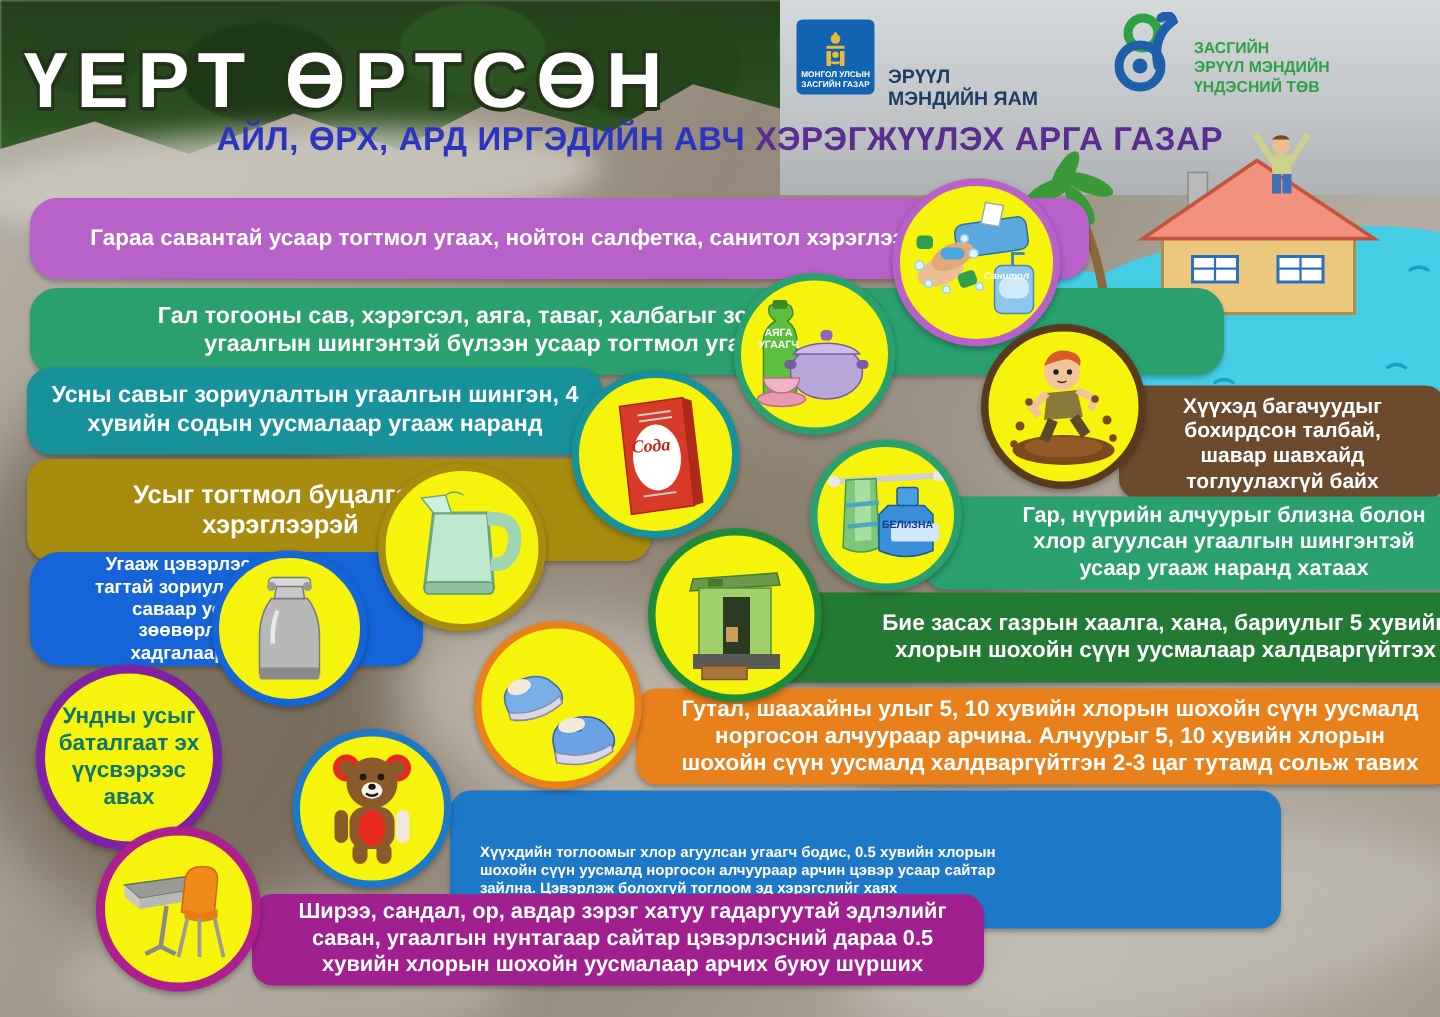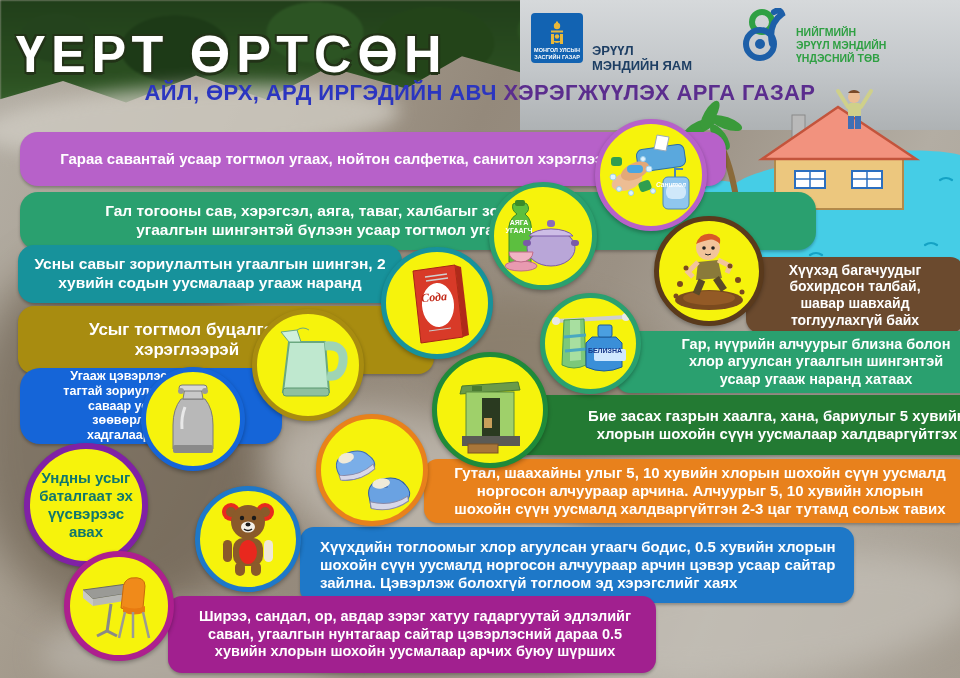--- a/index.html
+++ b/index.html
@@ -144,52 +144,52 @@
 ЗАСГИЙН ГАЗАР</div>
   </div>
   <div class="ministry">ЭРҮҮЛ
 МЭНДИЙН ЯАМ</div>
   <svg class="ncphlogo" viewBox="0 0 52 60">
     <circle cx="22" cy="14" r="10" fill="none" stroke="#2fa043" stroke-width="6"></circle>
     <circle cx="20" cy="36" r="14" fill="none" stroke="#1d5fa8" stroke-width="6"></circle>
     <circle cx="20" cy="36" r="5" fill="#1d5fa8"></circle>
     <path d="M34,4 q6,-4 8,2 q-14,10 -10,30" fill="none" stroke="#1d5fa8" stroke-width="6" stroke-linecap="round"></path>
   </svg>
-  <div class="ncphlabel">НИЙГМИЙН
+  <div class="ncphlabel">ЗАСГИЙН
 ЭРҮҮЛ МЭНДИЙН
 ҮНДЭСНИЙ ТӨВ</div>
 
   <div class="bar" style="left:20px;top:132px;width:622px;height:54px;background:#b761c9;border-radius:18px;font-size:15px;padding:0 70px 0 14px;">Гараа савантай усаар тогтмол угаах, нойтон салфетка, санитол хэрэглээрэй</div>
   <div class="bar" style="left:20px;top:192px;width:622px;height:58px;background:#2aa06f;border-radius:18px;font-size:15.5px;padding:0 160px 0 14px;">Гал тогооны сав, хэрэгсэл, аяга, таваг, халбагыг зориулалтын
 угаалгын шингэнтэй бүлээн усаар тогтмол угаагаарай</div>
-  <div class="bar" style="left:18px;top:245px;width:364px;height:58px;background:#17929b;border-radius:16px;font-size:15.5px;padding:0 10px;">Усны савыг зориулалтын угаалгын шингэн, 2
+  <div class="bar" style="left:18px;top:245px;width:364px;height:58px;background:#17929b;border-radius:16px;font-size:15.5px;padding:0 10px;">Усны савыг зориулалтын угаалгын шингэн, 4
 хувийн содын уусмалаар угааж наранд</div>
   <div class="bar" style="left:18px;top:306px;width:314px;height:68px;background:#a88c10;border-radius:16px;font-size:17px;padding:0 90px 0 12px;">Усыг тогтмол буцалгаж
 хэрэглээрэй</div>
   <div class="bar" style="left:20px;top:368px;width:196px;height:76px;background:#1565d8;border-radius:20px;font-size:12.5px;line-height:1.18;padding:0 58px 0 8px;">Угааж цэвэрлэсэн
 тагтай зориулалтын
 саваар усыг
 зөөвөрлөн
 хадгалаарай</div>
   <div class="bar" style="left:746px;top:257px;width:202px;height:76px;background:#6b4a2e;border-radius:14px;font-size:14px;line-height:1.18;padding:0 8px;">Хүүхэд багачуудыг
 бохирдсон талбай,
 шавар шавхайд
 тоглуулахгүй байх</div>
   <div class="bar" style="left:616px;top:331px;width:332px;height:62px;background:#2aa06f;border-radius:14px;font-size:14.5px;padding:0 6px 0 34px;">Гар, нүүрийн алчуурыг близна болон
 хлор агуулсан угаалгын шингэнтэй
 усаар угааж наранд хатаах</div>
   <div class="bar" style="left:494px;top:395px;width:454px;height:60px;background:#237a33;border-radius:14px;font-size:15px;padding:0 8px 0 56px;">Бие засах газрын хаалга, хана, бариулыг 5 хувийн
 хлорын шохойн сүүн уусмалаар халдваргүйтгэх</div>
   <div class="bar" style="left:424px;top:459px;width:524px;height:64px;background:#e8811c;border-radius:14px;font-size:15px;padding:0 8px 0 14px;">Гутал, шаахайны улыг 5, 10 хувийн хлорын шохойн сүүн уусмалд
 норгосон алчуураар арчина. Алчуурыг 5, 10 хувийн хлорын
 шохойн сүүн уусмалд халдваргүйтгэн 2-3 цаг тутамд сольж тавих</div>
-  <div class="bar" style="left:300px;top:527px;width:526px;height:76px;background:#1e78c8;border-radius:14px;font-size:15px;justify-content:flex-start;text-align:left;padding:0 8px 0 20px;">Хүүхдийн тоглоомыг хлор агуулсан угаагч бодис, 0.5 хувийн хлорын
+  <div class="bar" style="left:300px;top:527px;width:526px;height:76px;background:#1e78c8;border-radius:14px;font-size:10px;justify-content:flex-start;text-align:left;padding:16px 8px 0 20px;">Хүүхдийн тоглоомыг хлор агуулсан угаагч бодис, 0.5 хувийн хлорын
 шохойн сүүн уусмалд норгосон алчуураар арчин цэвэр усаар сайтар
 зайлна. Цэвэрлэж болохгүй тоглоом эд хэрэгслийг хаях</div>
-  <div class="bar" style="left:168px;top:596px;width:462px;height:77px;background:#a1208f;border-radius:14px;font-size:14.5px;padding:0 10px 0 16px;">Ширээ, сандал, ор, авдар зэрэг хатуу гадаргуутай эдлэлийг
+  <div class="bar" style="left:168px;top:596px;width:462px;height:61px;background:#a1208f;border-radius:14px;font-size:14.5px;padding:0 10px 0 16px;">Ширээ, сандал, ор, авдар зэрэг хатуу гадаргуутай эдлэлийг
 саван, угаалгын нунтагаар сайтар цэвэрлэсний дараа 0.5
 хувийн хлорын шохойн уусмалаар арчих буюу шүрших</div>
 
   <div class="circle" style="left:595px;top:119px;width:102px;height:102px;border:5px solid #b761c9;">
     <svg width="92" height="92" viewBox="0 0 92 92">
       <rect x="32" y="18" width="48" height="22" rx="6" fill="#5aa8dd" stroke="#2b6fa8" transform="rotate(-8 56 29)"></rect>
       <path d="M52,6 l12,2 -3,14 -12,-2 z" fill="#fff" stroke="#9ab"></path>
       <rect x="58" y="48" width="26" height="32" rx="5" fill="#8fc6ee" stroke="#4a86b8"></rect>
       <rect x="61" y="56" width="20" height="14" rx="6" fill="#cfe8fa"></rect>
       <path d="M70,48 v-8 h8" stroke="#4a86b8" fill="none" stroke-width="2"></path>

